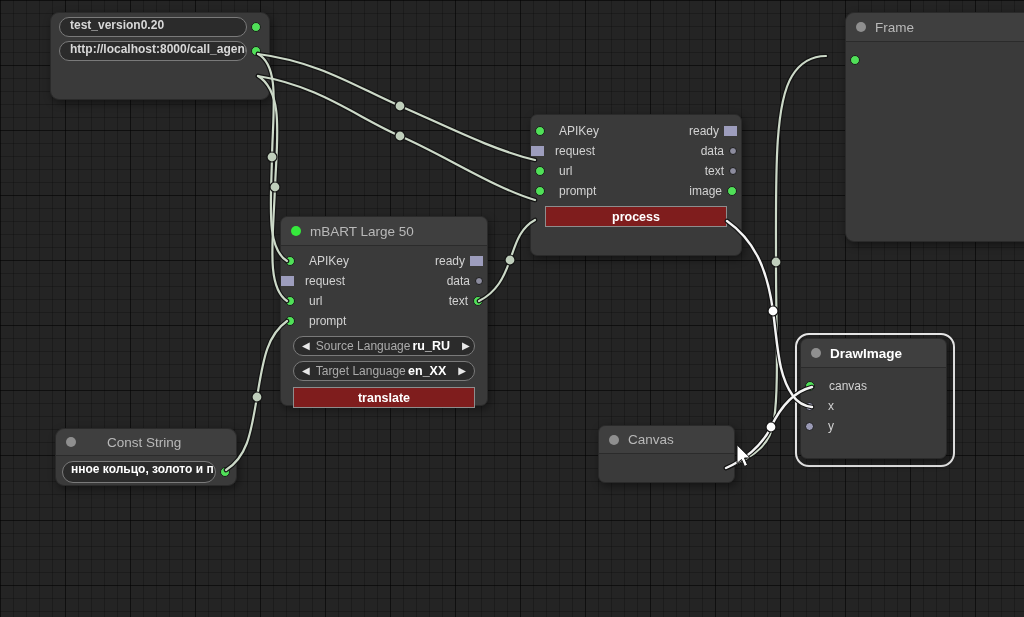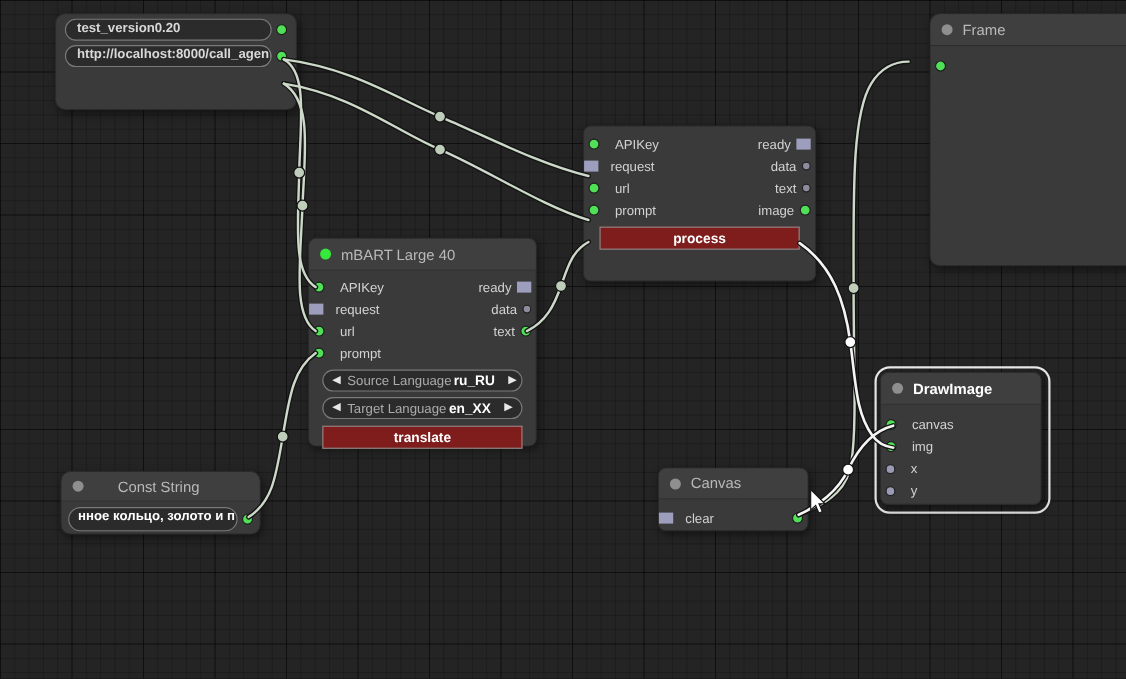--- a/index.html
+++ b/index.html
@@ -96,21 +96,21 @@
             <span class="s-green"></span>
           </span>
       </div>
       <div class="nbtn">process</div>
     </div>
   </div>
 
   <div class="node" style="left:280px;top:216px;width:208px;height:190px;border-radius:7px;">
     <div class="titlebar" style="border-radius:7px 7px 0 0;">
       <span class="tdot green"></span>
-      <span class="ttext">mBART Large 40</span>
+      <span class="ttext">mBART Large 50</span>
     </div>
     <div style="padding-top:5px;">
       <div class="row">
         <span class="s-green"></span>
         <span class="lbl">APIKey</span>
         <span class="outgrp">
             <span class="lbl">ready</span>
             <span class="s-box"></span>
           </span>
       </div>
@@ -165,44 +165,33 @@
       </div>
       <span class="s-green"></span>
     </div>
   </div>
 
   <div class="node" style="left:598px;top:425px;width:137px;height:58px;border-radius:7px;">
     <div class="titlebar" style="height:27px;border-radius:7px 7px 0 0;">
       <span class="tdot gray"></span>
       <span class="ttext">Canvas</span>
     </div>
-    <div class="row" style="margin-top:7px;padding-left:0;">
-      <span class="s-box"></span>
-      <span class="lbl" style="margin-left:-3px;">clear</span>
-      <span class="outgrp">
-          <span class="s-green"></span>
-        </span>
-    </div>
   </div>
 
   <div class="sel-outline" style="left:795px;top:333px;width:156px;height:130px;"></div>
 
   <div class="node" style="left:800px;top:338px;width:147px;height:121px;border-radius:7px;">
     <div class="titlebar" style="border-radius:7px 7px 0 0;">
       <span class="tdot gray"></span>
       <span class="ttext bold">DrawImage</span>
     </div>
     <div style="padding-top:8px;">
       <div class="row">
         <span class="s-green"></span>
         <span class="lbl">canvas</span>
-      </div>
-      <div class="row">
-        <span class="s-green"></span>
-        <span class="lbl">img</span>
       </div>
       <div class="row">
         <span class="s-dotlav"></span>
         <span class="lbl">x</span>
       </div>
       <div class="row">
         <span class="s-dotlav"></span>
         <span class="lbl">y</span>
       </div>
     </div>

